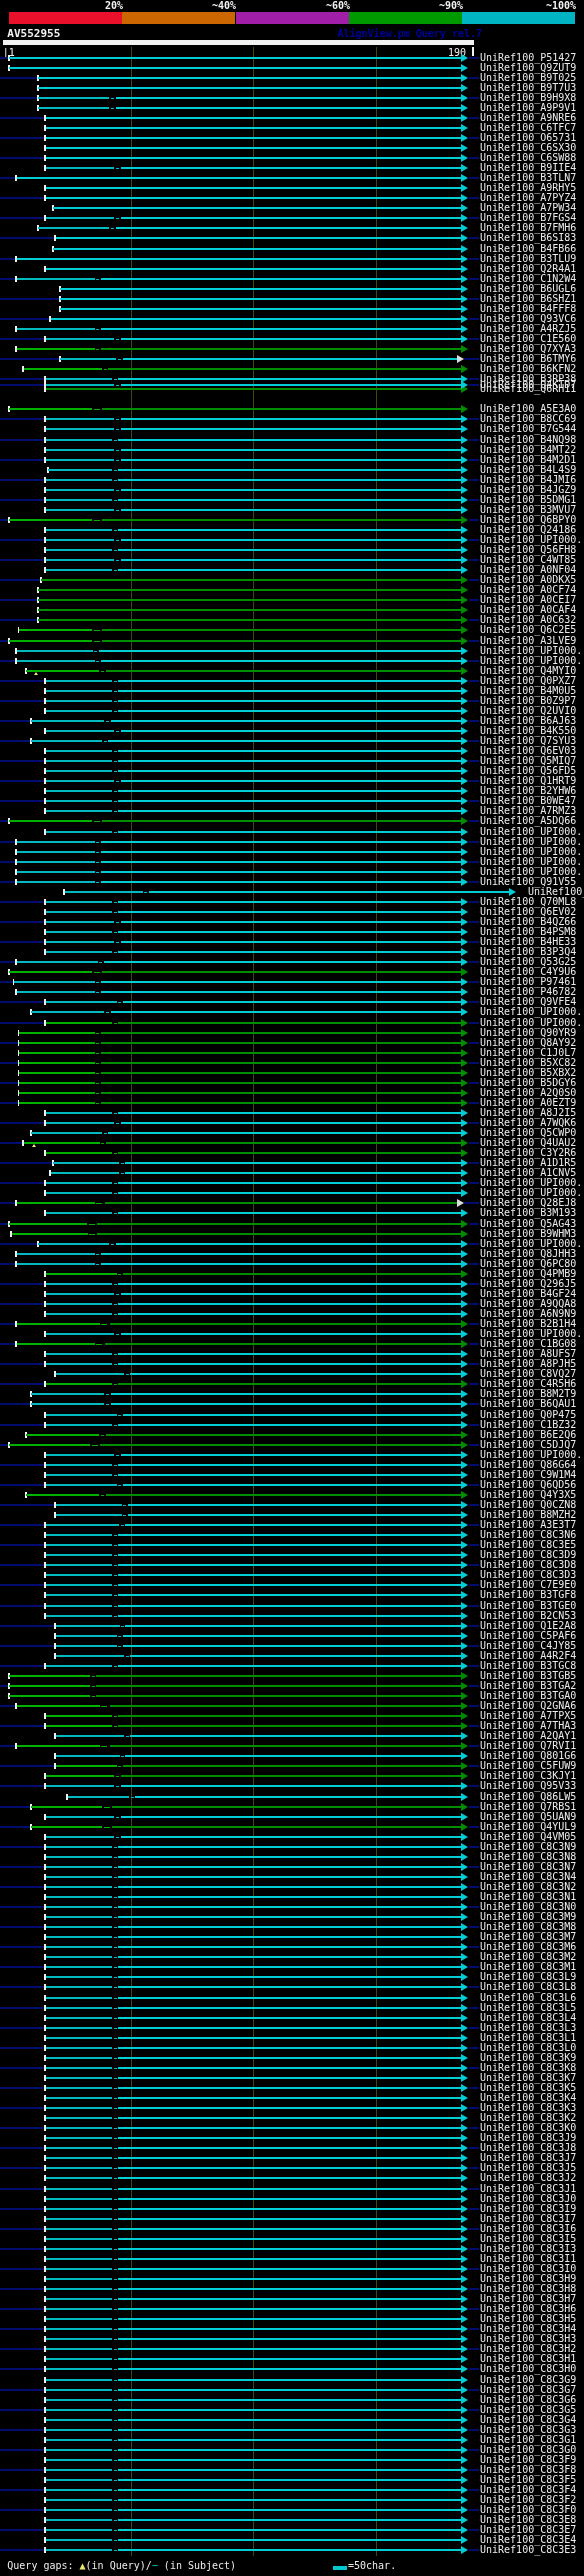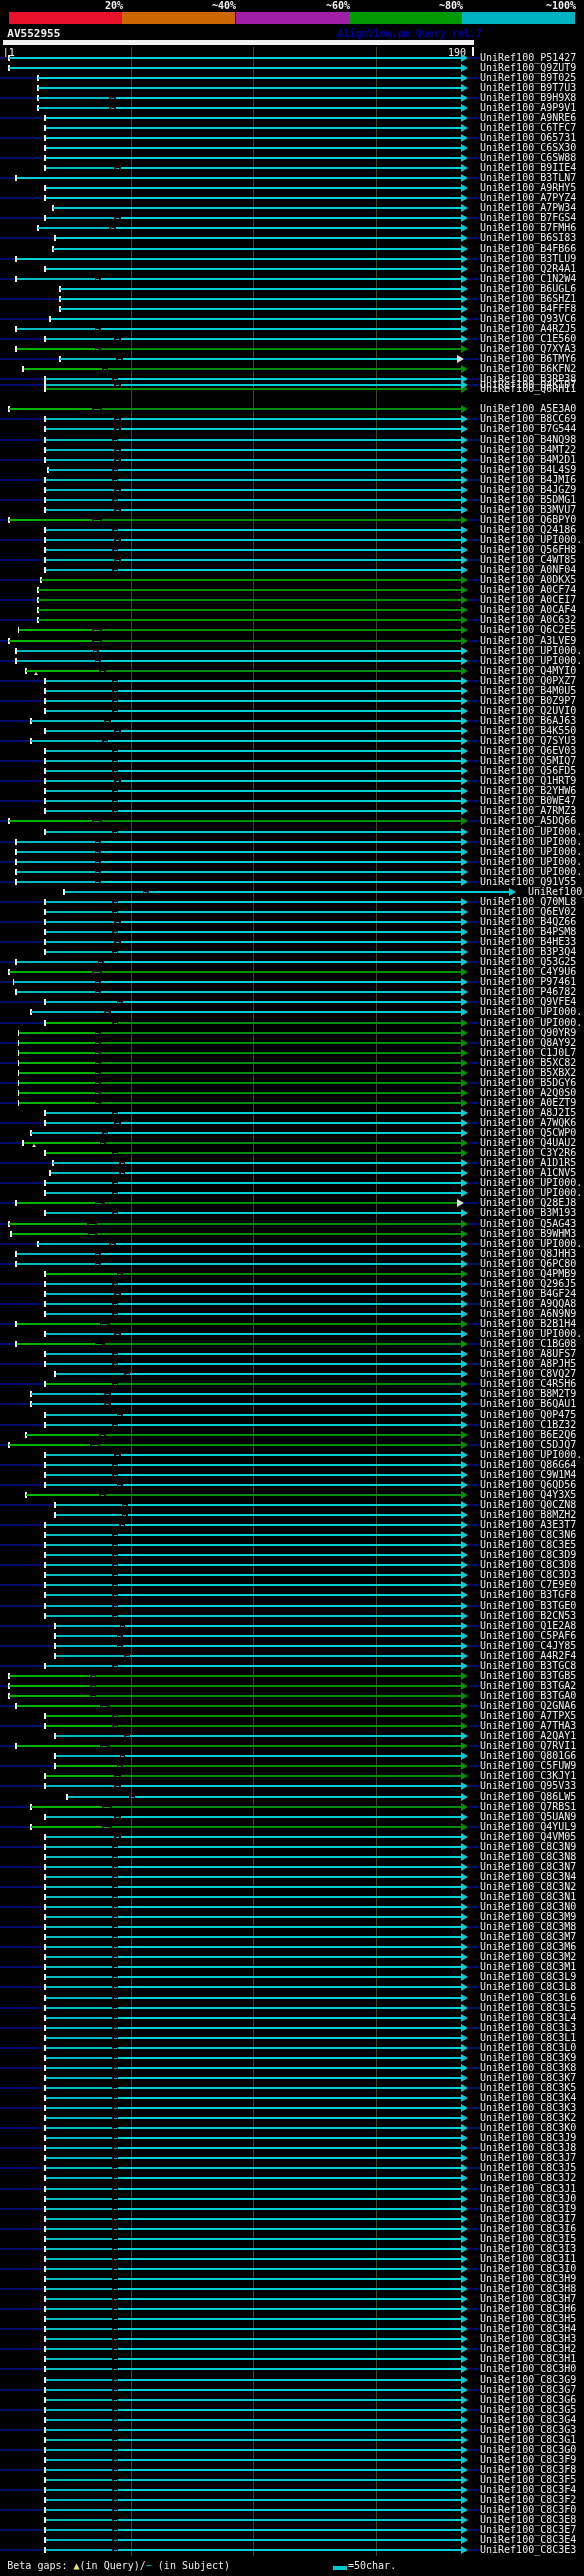--- a/index.html
+++ b/index.html
@@ -30,21 +30,21 @@
   #scale-label{position:absolute;left:348px;top:2560px;color:#ececec;font-size:10px;}
 </style>
 </head>
 <body>
 
 <div id="app">
   <div id="key-labels">
       <div class="keylabel" style="left: 22px;">20%</div>
       <div class="keylabel" style="left: 135px;">~40%</div>
       <div class="keylabel" style="left: 249px;">~60%</div>
-      <div class="keylabel" style="left: 362px;">~80%</div>
+      <div class="keylabel" style="left: 362px;">~90%</div>
       <div class="keylabel" style="left: 475px;">~100%</div>
     </div>
   <div id="key-bar">
       <div class="keyseg" style="left: 9.1px; width: 113px; background: rgb(232, 16, 42);"></div>
       <div class="keyseg" style="left: 122px; width: 113px; background: rgb(204, 102, 0);"></div>
       <div class="keyseg" style="left: 236px; width: 113px; background: rgb(160, 30, 168);"></div>
       <div class="keyseg" style="left: 349px; width: 113px; background: rgb(0, 154, 0);"></div>
       <div class="keyseg" style="left: 462px; width: 113px; background: rgb(0, 180, 196);"></div>
     </div>
   <div id="query-title">AV552955</div>
@@ -2243,17 +2243,17 @@
         <div class="ldr" style="left: 0px; width: 46px; background: rgb(0, 13, 110);"></div>
         <div class="ldr" style="left: 469px; width: 10px; background: rgb(0, 13, 110);"></div>
         <div class="tick" style="left: 44px;"></div>
         <div class="seg" style="left: 46px; width: 66px; background: rgb(0, 186, 192);"></div>
         <div class="dash" style="left: 114px; width: 2.7px; background: rgb(0, 186, 192);"></div>
         <div class="seg" style="left: 118px; width: 343px; background: rgb(0, 206, 212);"></div>
         <div class="arw" style="left: 461px; border-left-color: rgb(0, 206, 212);"></div>
         <div class="hitlabel">UniRef100_C8C3E3</div>
       </div>
     </div>
-  <div id="footer"><span>Beta gaps: </span><span class="y">▲</span><span>(in Query)/</span><span class="cy">−</span><span> (in Subject)</span></div>
+  <div id="footer"><span>Query gaps: </span><span class="y">▲</span><span>(in Query)/</span><span class="cy">−</span><span> (in Subject)</span></div>
   <div id="scale-bar"></div>
   <div id="scale-label">=50char.</div>
 </div>
 
 
 </body></html>

